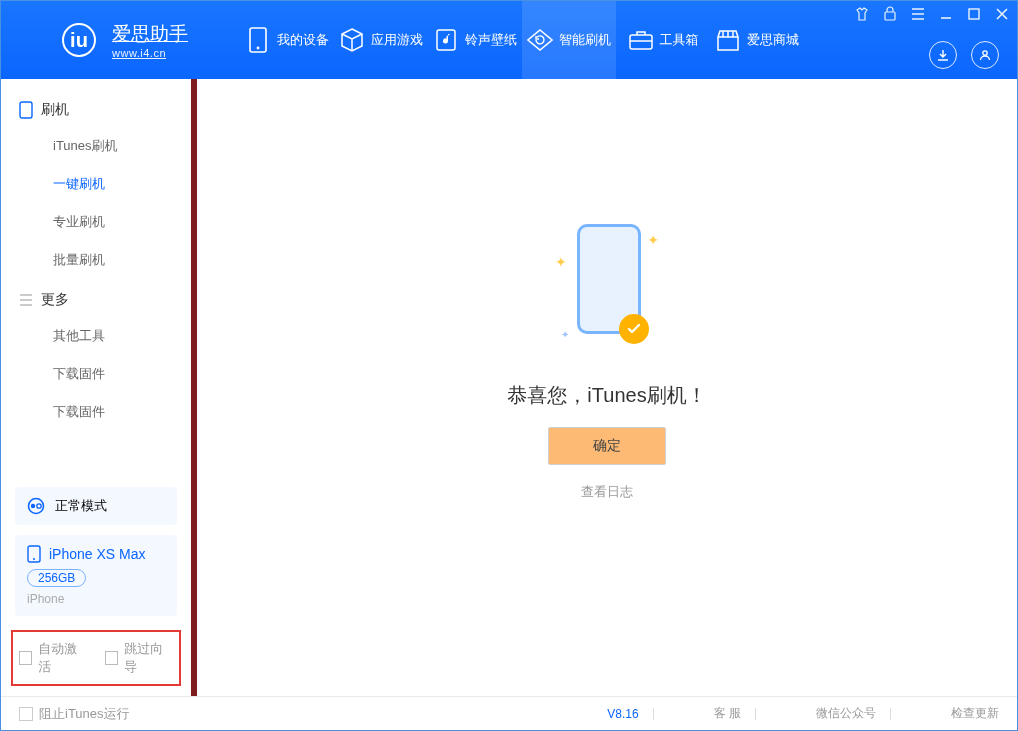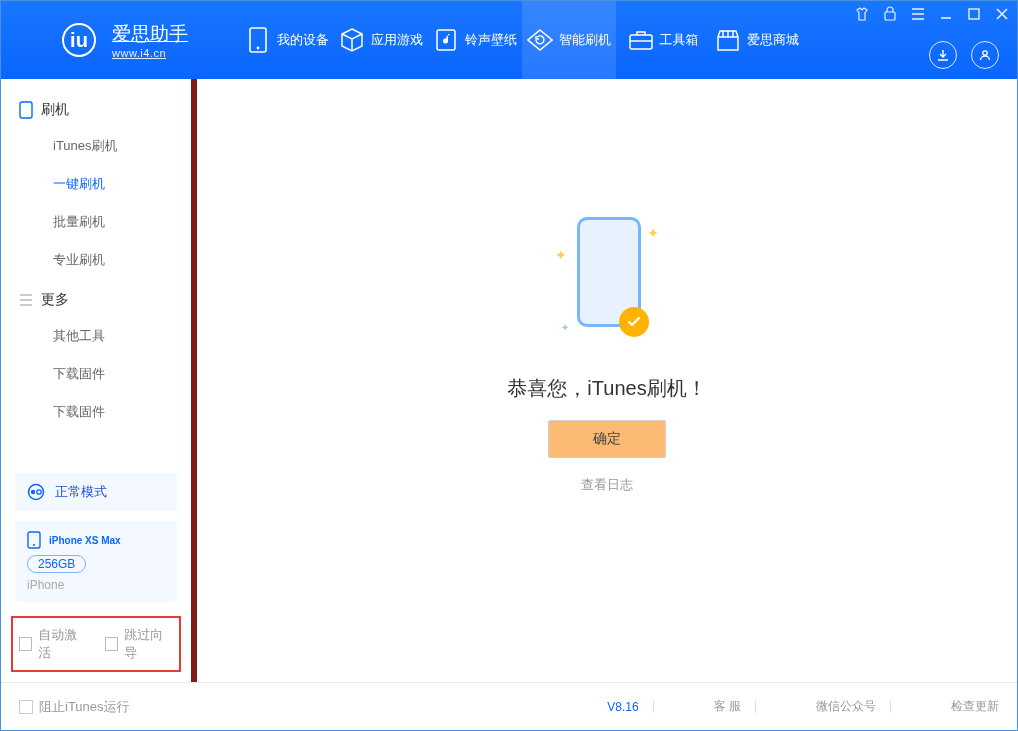--- a/index.html
+++ b/index.html
@@ -48,44 +48,44 @@
 }
 .circle-btn { width:28px; height:28px; border:1.5px solid rgba(255,255,255,.85); border-radius:50%; display:flex; align-items:center; justify-content:center; cursor:pointer; }
 
 .body { flex:1; display:flex; min-height:0; }
 .sidebar { width:196px; border-right:6px solid #7f1d1d; display:flex; flex-direction:column; }
 .side-sections { flex:1; padding-top:10px; overflow:auto; }
 .side-header { display:flex; align-items:center; gap:8px; padding:12px 18px 8px; color:#333; font-size:14px; }
 .side-sub { padding:10px 12px 10px 52px; font-size:13px; color:#666; cursor:pointer; }
 .side-sub.active { color:#0a66ff; }
 
-.mode-box { margin:8px 14px 0; background:#f4f8ff; border-radius:4px; padding:10px 12px; display:flex; align-items:center; gap:10px; color:#1d4ed8; font-size:13px; }
+.mode-box { margin:8px 14px 0; background:#f4f8ff; border-radius:4px; padding:10px 12px; display:flex; align-items:center; gap:10px; color:#000000; font-size:13px; }
 .device-box { margin:10px 14px 0; background:#f4f8ff; border-radius:4px; padding:10px 12px; }
-.device-name { color:#0a66ff; font-size:10px; font-weight:700; }
+.device-name { color:#0a66ff; font-size:14px; font-weight:400; }
 .device-cap { display:inline-block; margin-top:6px; padding:1px 10px; border:1px solid #7ab3ff; color:#0a66ff; border-radius:10px; font-size:12px; }
 .device-type { color:#aaa; font-size:12px; margin-top:5px; }
 
 .opt-row { margin:14px 10px 10px; border:2px solid #e53935; padding:8px 6px; display:flex; gap:18px; align-items:flex-end; }
 .chk { display:flex; align-items:center; gap:6px; color:#999; font-size:13px; cursor:pointer; }
 .chk-box { width:14px; height:14px; border:1px solid #bbb; }
 
 .content { flex:1; display:flex; flex-direction:column; align-items:center; justify-content:center; gap:18px; padding-bottom:60px; }
 .phone-ill { width:120px; height:150px; position:relative; }
 .phone-frame { position:absolute; left:30px; top:10px; width:64px; height:110px; border:3px solid #79b5ff; border-radius:10px; background:#e8f2ff; }
 .phone-check { position:absolute; right:18px; bottom:20px; width:30px; height:30px; background:#ffb300; border-radius:50%; display:flex; align-items:center; justify-content:center; color:#fff; font-weight:bold; }
 .sparkle { position:absolute; color:#ffcc4d; font-size:14px; }
 .sparkle.s1 { left:8px; top:40px; }
 .sparkle.s2 { right:8px; top:18px; }
 .sparkle.s3 { left:14px; bottom:24px; font-size:10px; color:#9bc5ff; }
 
 .success-text { font-size:20px; color:#333; }
 .ok-btn { border:1px solid #d0d0d0; background:#fdba74; padding:9px 44px; font-size:14px; color:#444; cursor:pointer; border-radius:2px; }
 .log-link { color:#999; font-size:13px; cursor:pointer; }
 
-.footer { height:48px; border-top:1px solid #eaeaea; display:flex; align-items:center; padding:4px 18px; font-size:12px; color:#999; }
+.footer { height:34px; border-top:1px solid #eaeaea; display:flex; align-items:center; padding:4px 18px; font-size:12px; color:#999; }
 .footer .chk-box { border-color:#ccc; }
 .footer-right { margin-left:auto; display:flex; align-items:center; gap:14px; }
 .footer-divider { width:1px; height:12px; background:#ddd; }
 .footer-link { cursor:pointer;margin-left:46px; }
 .version { color:#0a66ff; }
 
 svg { display:block; }
 </style>
 </head>
 <body>
@@ -214,22 +214,22 @@
         <div class="side-header">
           <span>
               <svg width="14" height="18" viewBox="0 0 14 18">
                 <rect x="1" y="1" width="12" height="16" rx="2" fill="none" stroke="#0a66ff" stroke-width="1.4"></rect>
               </svg>
             </span>
           <span>刷机</span>
         </div>
         <div class="side-sub">iTunes刷机</div>
         <div class="side-sub active">一键刷机</div>
+        <div class="side-sub">专业刷机</div>
         <div class="side-sub">批量刷机</div>
-        <div class="side-sub">专业刷机</div>
 
         <div class="side-header">
           <span>
               <svg width="14" height="12" viewBox="0 0 14 12">
                 <path d="M1 1 h12 M1 6 h12 M1 11 h12" stroke="#bbb" stroke-width="1.4"></path>
               </svg>
             </span>
           <span>更多</span>
         </div>
         <div class="side-sub">其他工具</div>

